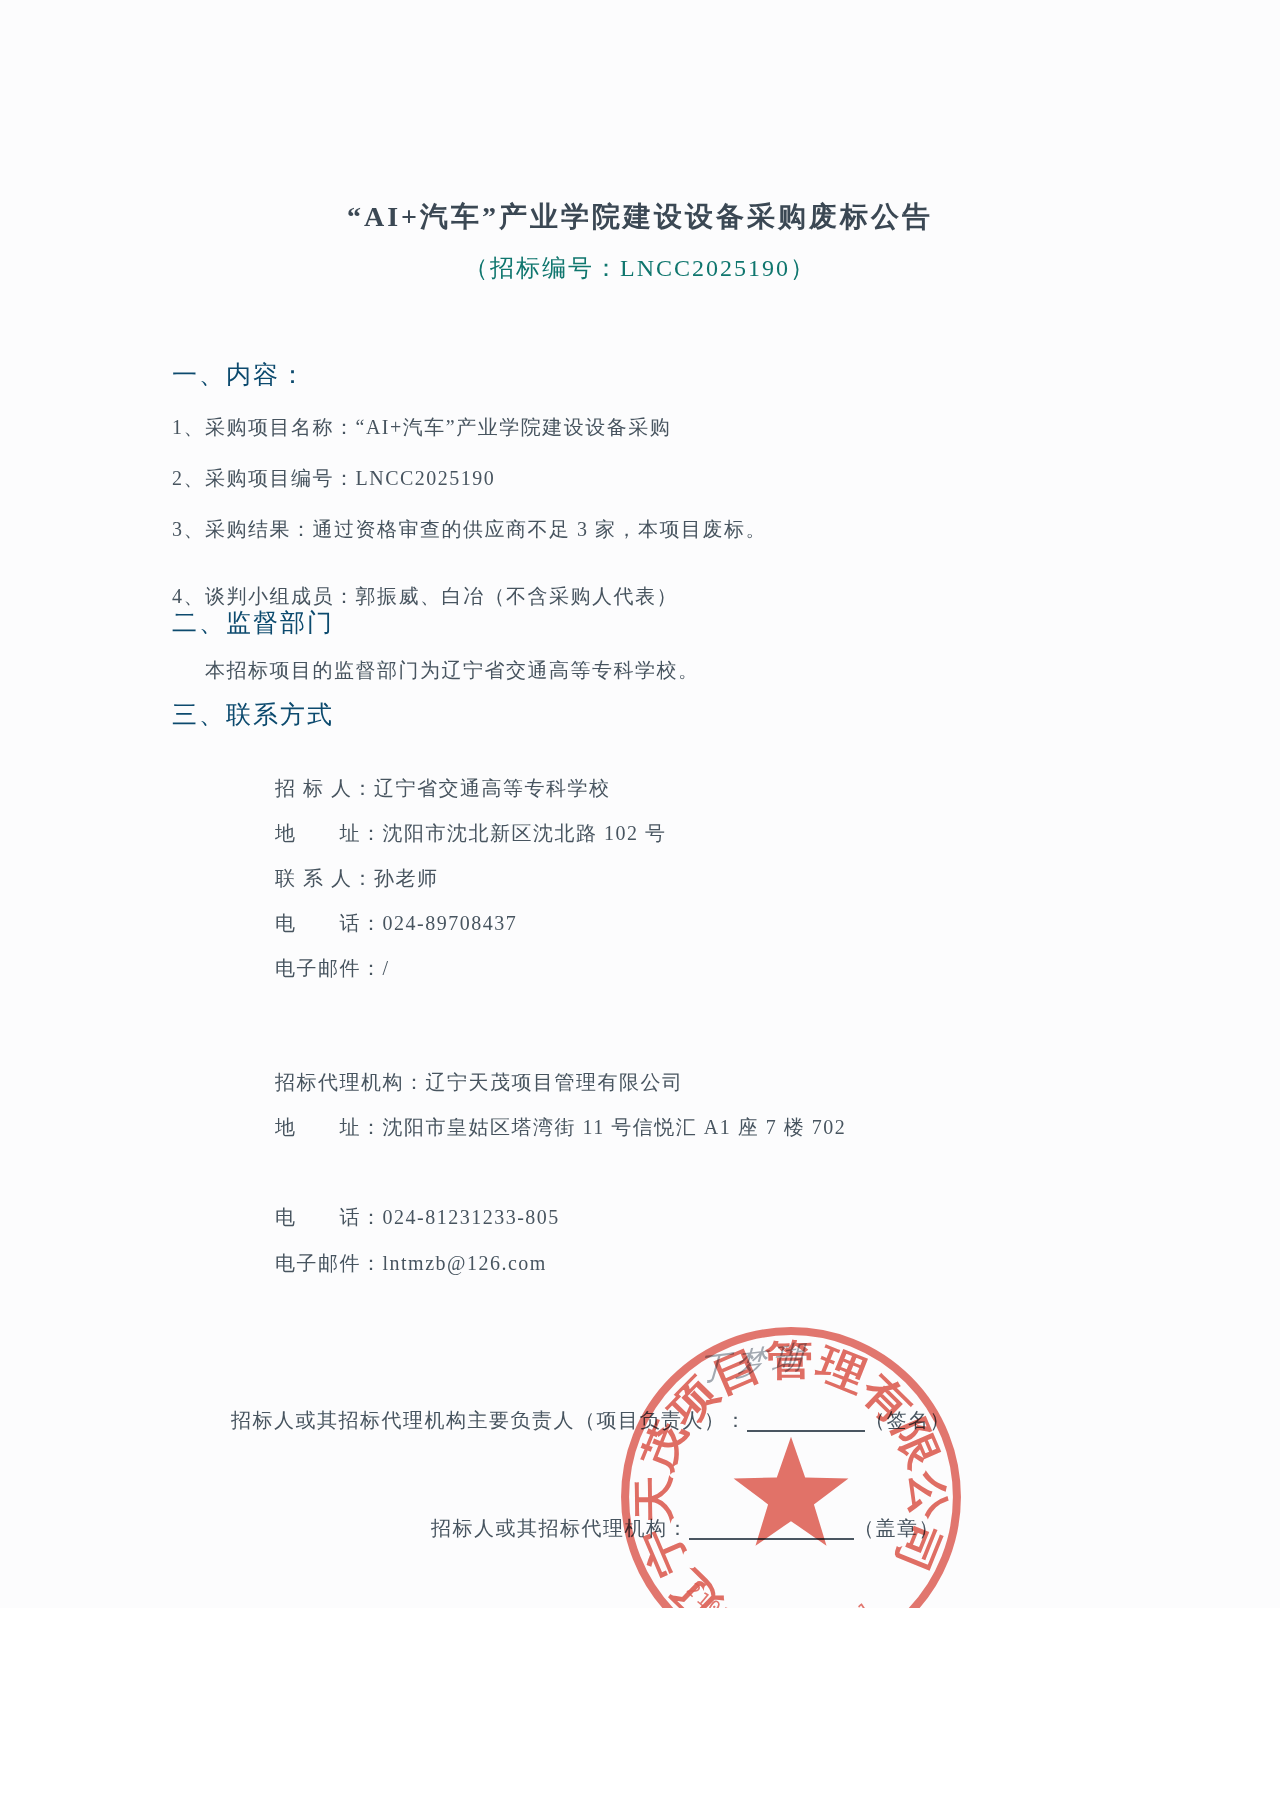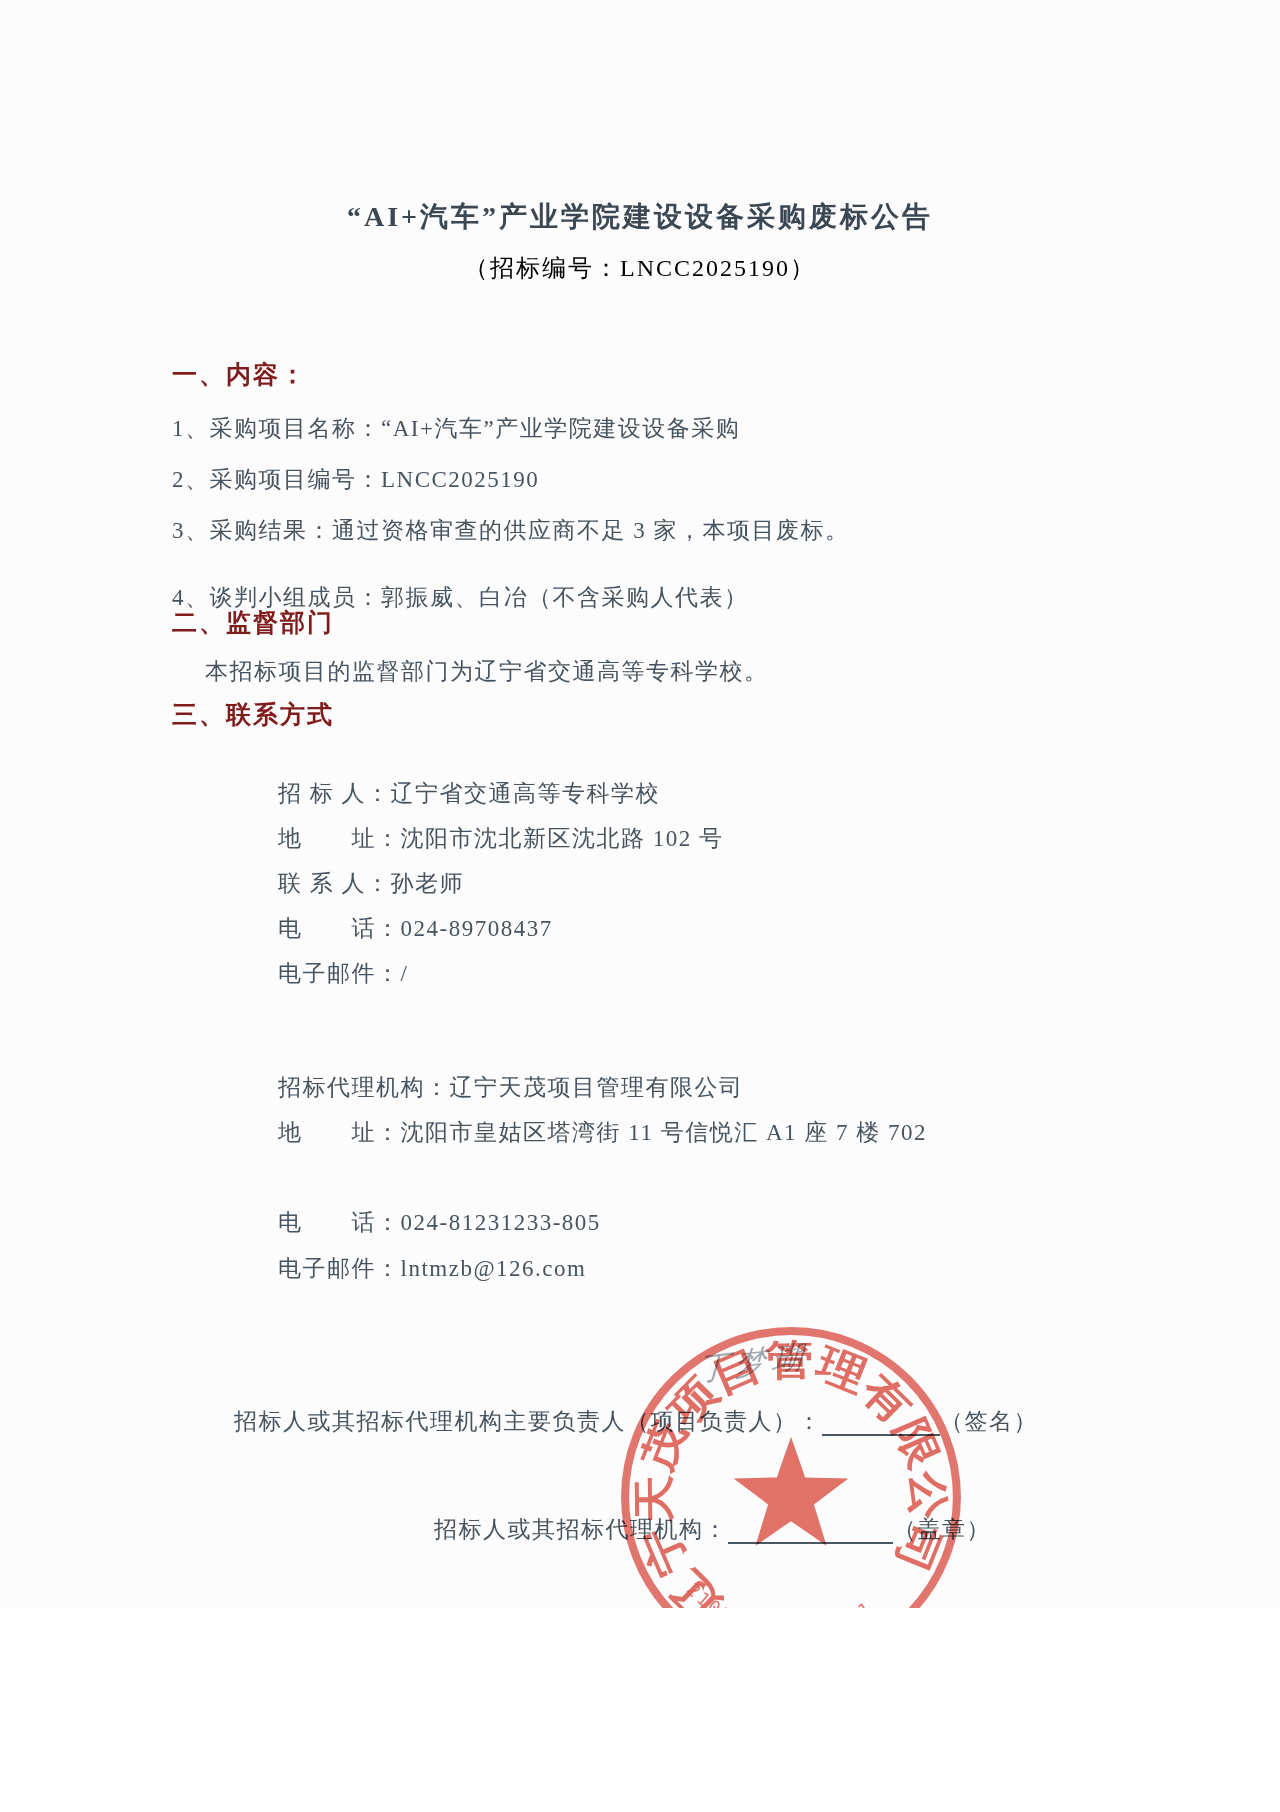--- a/index.html
+++ b/index.html
@@ -3,25 +3,25 @@
 <meta charset="utf-8">
 <style>
   html,body{margin:0;padding:0;}
   body{width:1280px;height:1812px;background:#ffffff;}
   .page{
     position:relative;width:1280px;height:1608px;overflow:hidden;
     background:#fcfcfd;
     font-family:"Liberation Serif","DejaVu Serif",serif;
     color:#47545f;
   }
-  .line{position:absolute;font-size:23px;letter-spacing:1.5px;white-space:pre;line-height:1.2;}
+  .line{position:absolute;font-size:20px;letter-spacing:1.5px;white-space:pre;line-height:1.2;}
   .center{left:0;width:100%;text-align:center;}
   .doc-title{font-size:28px;letter-spacing:3px;font-weight:600;color:#3b4854;}
-  .doc-subtitle{font-size:24px;letter-spacing:2px;color:#000000;}
-  .h{font-weight:bold;color:#7f1d1d;font-size:25px;letter-spacing:2px;}
+  .doc-subtitle{font-size:24px;letter-spacing:2px;color:#0f766e;}
+  .h{font-weight:normal;color:#0c4a6e;font-size:25px;letter-spacing:2px;}
   .contact-label{display:inline-block;margin-left:44px;}
   .contact-value{display:inline-block;}
   .sig-underline{
     display:inline-block;height:26px;vertical-align:bottom;
     border-bottom:2px solid #4a5661;
   }
   .u1{width:118px;}
   .u2{width:165px;}
   .handwritten{
     position:absolute;left:698px;top:1342px;

